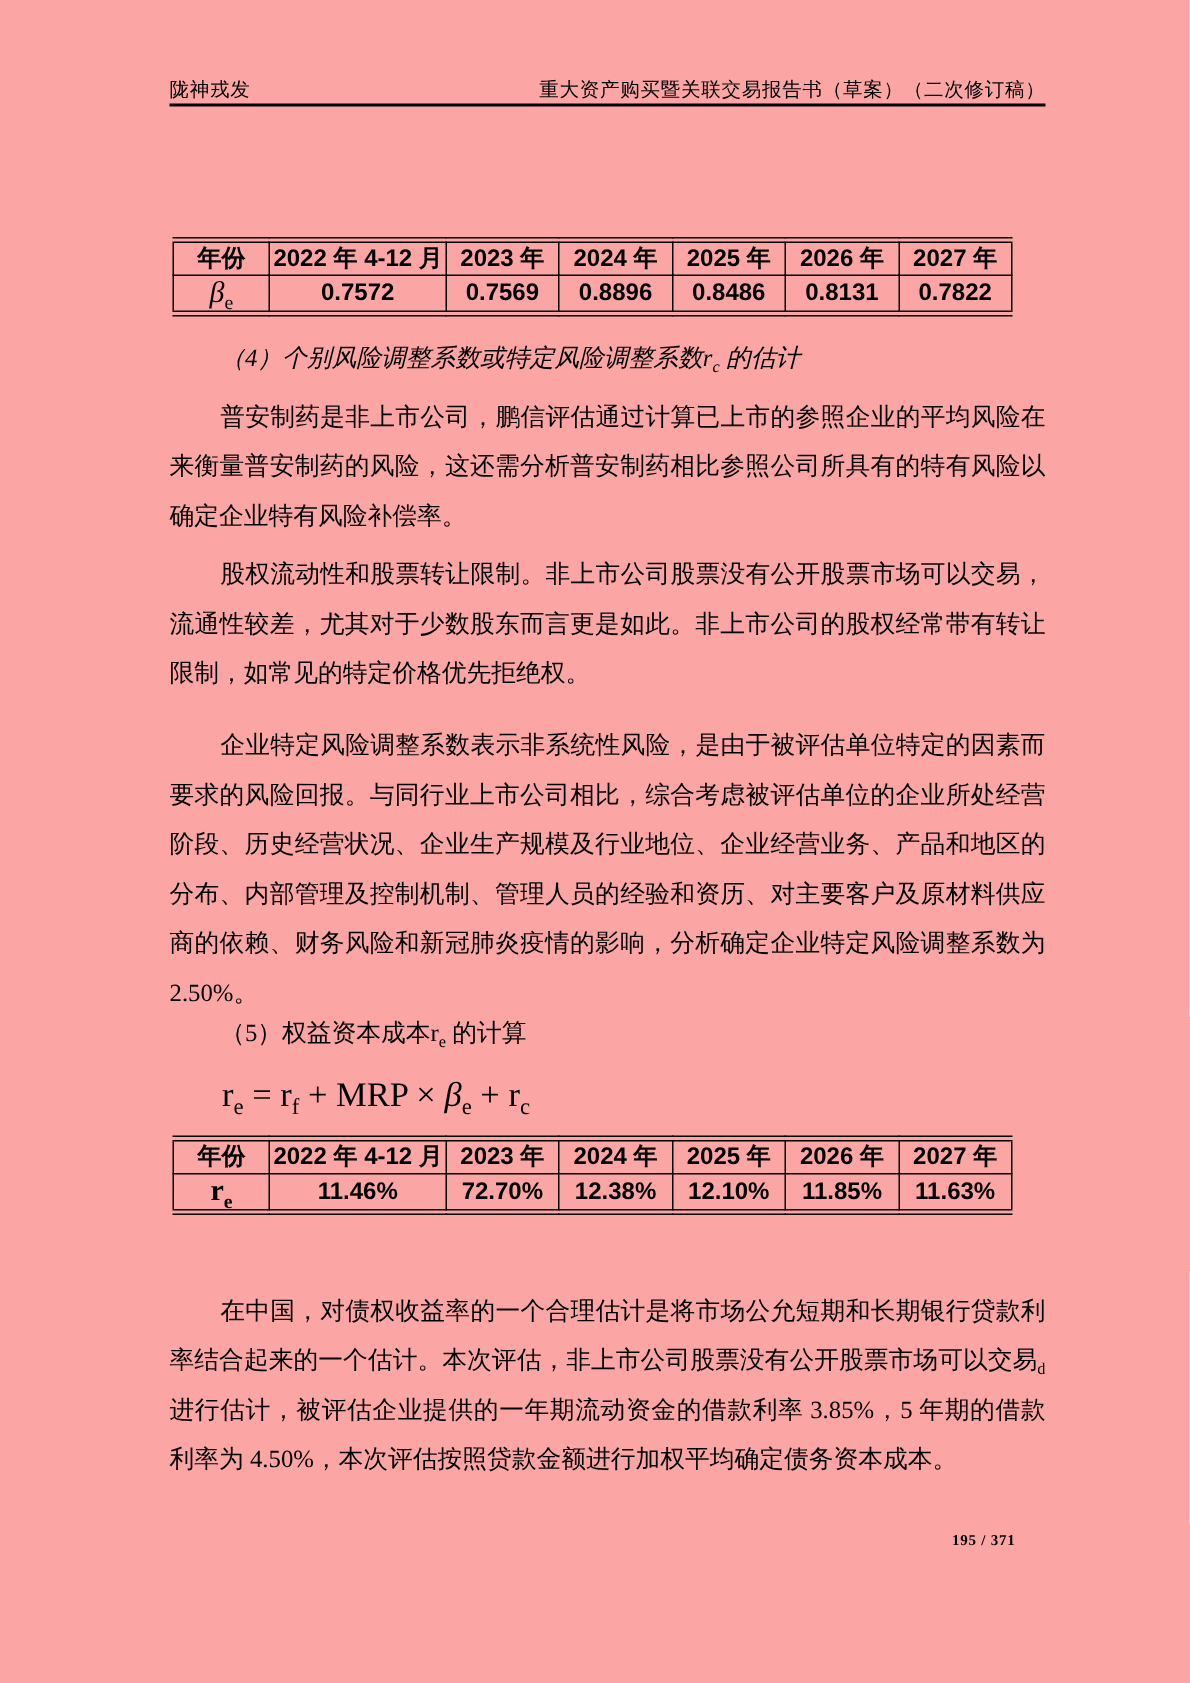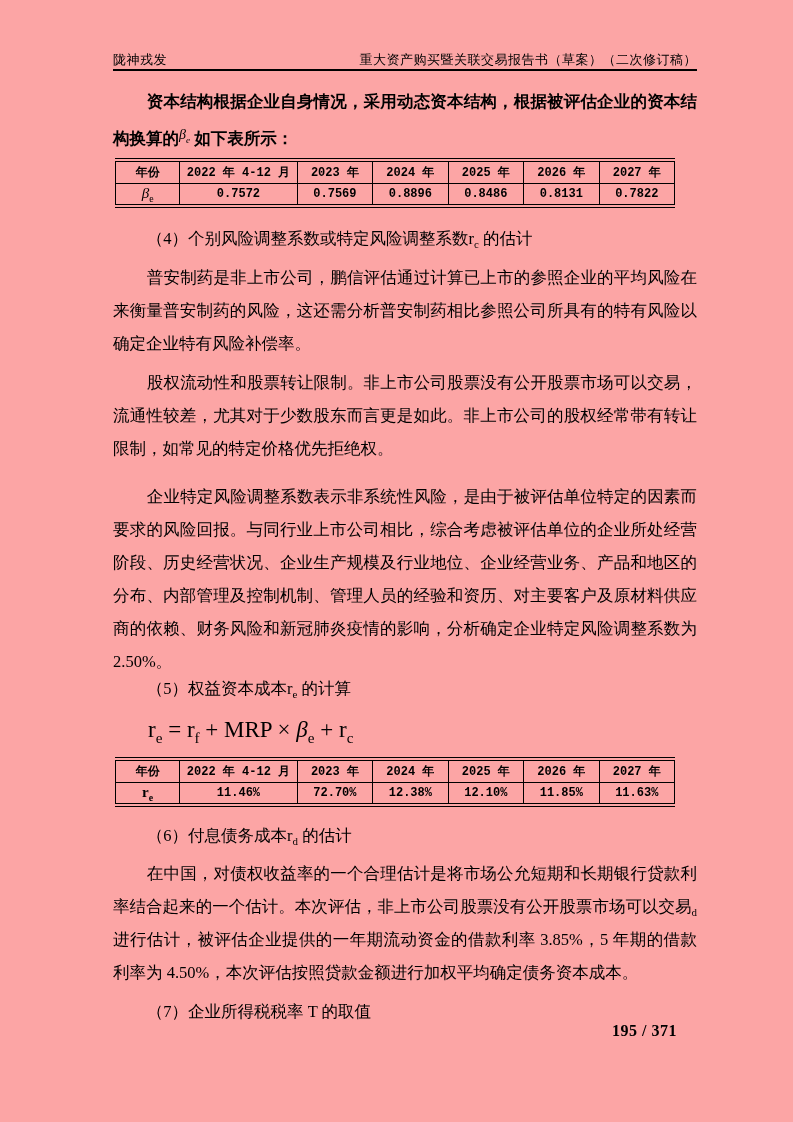--- a/index.html
+++ b/index.html
@@ -28,42 +28,41 @@
   .sup-beta { font-style:italic; font-size:14px; vertical-align:5px; font-weight:400; }
   .data-table {
     border-collapse:collapse; table-layout:fixed; width:560px;
     border-top:4px double #000; border-bottom:4px double #000;
   }
   .data-table th, .data-table td {
     border:1px solid #000; text-align:center; vertical-align:middle;
     height:23px; padding:0 2px; overflow:hidden; white-space:nowrap;
   }
   .data-table th, .data-table td.val {
-    font-family:Liberation Mono, monospace;
-    font-weight:700; font-size:12px;
+    font-family:Liberation Sans, sans-serif;
+    font-weight:700; font-size:16px;
   }
-  .data-table td.lbl { font-size:15px; }
+  .data-table td.lbl { font-size:20px; }
   .lbl-beta { font-style:italic; font-weight:400; }
   .lbl-r { font-weight:700; }
   .formula { font-size:23px; line-height:26px; }
   .formula .beta { font-style:italic; }
-  .page-num { font-size:16px; font-weight:700; letter-spacing:0.5px; }
+  .page-num { font-size:10px; font-weight:700; letter-spacing:0.5px; }
 </style>
 </head>
 <body>
 
 <div class="page">
 
   <div class="abs doc-header">
     <span>陇神戎发</span>
     <span>重大资产购买暨关联交易报告书（草案）（二次修订稿）</span>
   </div>
   <div class="abs header-rule"></div>
 
-  <p class="abs para bold" style="top:85px;"><span>资本结构根据企业自身情况，采用动态资本结构，根据被评估企业的资本结构换算的</span><span class="sup-beta"><span>β</span><sub>e</sub></span><span> 如下表所示：</span></p>
 
   <table class="abs data-table" style="left:115px; top:158px;">
     <colgroup>
         <col style="width:11.5%">
         <col style="width:21%">
         <col>
         <col>
         <col>
         <col>
         <col>
@@ -83,21 +82,21 @@
       <td class="val">0.7572</td>
       <td class="val">0.7569</td>
       <td class="val">0.8896</td>
       <td class="val">0.8486</td>
       <td class="val">0.8131</td>
       <td class="val">0.7822</td>
     </tr>
   </tbody>
     </table>
 
-  <p class="abs heading" style="top:222px;"><span>（4）个别风险调整系数或特定风险调整系数r</span><sub>c</sub><span> 的估计</span></p>
+  <p class="abs heading" style="top:222px;font-style:italic;"><span>（4）个别风险调整系数或特定风险调整系数r</span><sub>c</sub><span> 的估计</span></p>
 
   <p class="abs para" style="top:261px;">普安制药是非上市公司，鹏信评估通过计算已上市的参照企业的平均风险在来衡量普安制药的风险，这还需分析普安制药相比参照公司所具有的特有风险以确定企业特有风险补偿率。</p>
 
   <p class="abs para" style="top:366px;">股权流动性和股票转让限制。非上市公司股票没有公开股票市场可以交易，流通性较差，尤其对于少数股东而言更是如此。非上市公司的股权经常带有转让限制，如常见的特定价格优先拒绝权。</p>
 
   <p class="abs para" style="top:480px;">企业特定风险调整系数表示非系统性风险，是由于被评估单位特定的因素而要求的风险回报。与同行业上市公司相比，综合考虑被评估单位的企业所处经营阶段、历史经营状况、企业生产规模及行业地位、企业经营业务、产品和地区的分布、内部管理及控制机制、管理人员的经验和资历、对主要客户及原材料供应商的依赖、财务风险和新冠肺炎疫情的影响，分析确定企业特定风险调整系数为 2.50%。</p>
 
   <p class="abs heading" style="top:672px;"><span>（5）权益资本成本r</span><sub>e</sub><span> 的计算</span></p>
 
   <div class="abs formula" style="left:148px; top:717px;"><span>r</span><sub>e</sub><span> = r</span><sub>f</sub><span> + MRP × </span><span class="beta">β</span><sub>e</sub><span> + r</span><sub>c</sub></div>
@@ -127,21 +126,19 @@
       <td class="val">11.46%</td>
       <td class="val">72.70%</td>
       <td class="val">12.38%</td>
       <td class="val">12.10%</td>
       <td class="val">11.85%</td>
       <td class="val">11.63%</td>
     </tr>
   </tbody>
     </table>
 
-  <p class="abs heading" style="top:819px;"><span>（6）付息债务成本r</span><sub>d</sub><span> 的估计</span></p>
 
   <p class="abs para" style="top:857px;"><span>在中国，对债权收益率的一个合理估计是将市场公允短期和长期银行贷款利率结合起来的一个估计。本次评估，非上市公司股票没有公开股票市场可以交易</span><sub>d</sub><span>进行估计，被评估企业提供的一年期流动资金的借款利率 3.85%，5 年期的借款利率为 4.50%，本次评估按照贷款金额进行加权平均确定债务资本成本。</span></p>
 
-  <p class="abs heading" style="top:995px;">（7）企业所得税税率 T 的取值</p>
 
   <div class="abs page-num" style="top:1022px; right:116px;">195 / 371</div>
 
 </div>
 
 </body></html>

